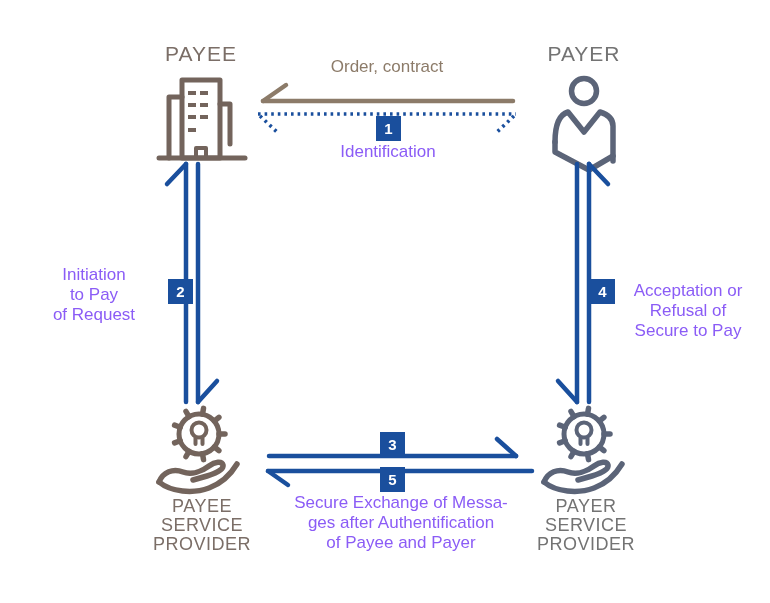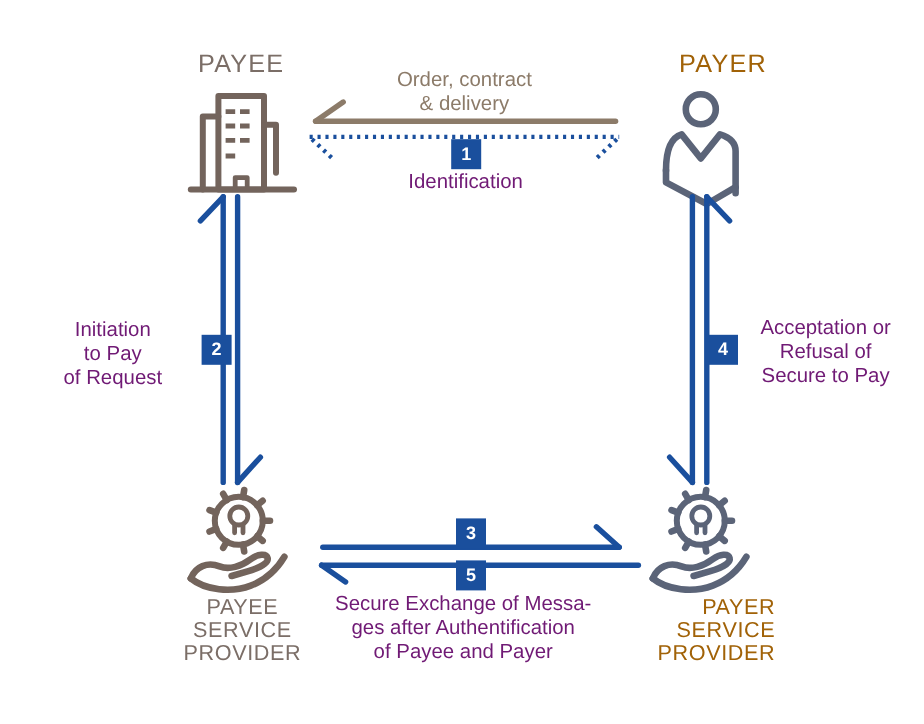--- a/index.html
+++ b/index.html
@@ -4,24 +4,24 @@
 <style>
   html,body{margin:0;padding:0;background:#ffffff;}
   #stage{
     position:relative;width:770px;height:603px;background:#ffffff;overflow:hidden;
     font-family:Liberation Sans, sans-serif;
     margin-left:16px;
   }
   .label{position:absolute;text-align:center;line-height:20px;font-size:17px;}
   .actor-name{position:absolute;text-align:center;font-size:21px;letter-spacing:1px;}
   .sp-name{position:absolute;text-align:center;font-size:18px;line-height:19px;letter-spacing:0.5px;}
-  .blue{color:#701a75;}
+  .blue{color:#8b5cf6;}
   .taupe{color:#8c7b69;}
   .brown{color:#7b6e67;}
-  .slate{color:#a16207;text-align:right;}
+  .slate{color:#737373;}
   .badge{
     position:absolute;width:25px;height:25px;background:#1a4f9d;color:#ffffff;
     font-size:15px;font-weight:bold;text-align:center;line-height:25px;
   }
   svg{position:absolute;left:0;top:0;}
 </style>
 </head>
 <body>
 
 <div id="stage">
@@ -104,37 +104,36 @@
       <path d="M516 471 H252"></path>
       <path d="M252 471 L272 485"></path>
     </g>
   </svg>
 
   <div class="actor-name brown" style="left:130px;top:42px;width:110px">PAYEE</div>
   <div class="actor-name slate" style="left:513px;top:42px;width:110px">PAYER</div>
 
   <div class="label taupe" style="left:281px;top:57px;width:180px">
     <div>Order, contract</div>
-    <div>&amp; delivery</div>
   </div>
   <div class="label blue" style="left:292px;top:142px;width:160px">Identification</div>
 
   <div class="label blue" style="left:8px;top:265px;width:140px">
     <div>Initiation</div>
     <div>to Pay</div>
     <div>of Request</div>
   </div>
 
-  <div class="label blue" style="left:597px;top:263px;width:150px">
+  <div class="label blue" style="left:597px;top:281px;width:150px">
     <div>Acceptation or</div>
     <div>Refusal of</div>
     <div>Secure to Pay</div>
   </div>
 
-  <div class="label blue" style="left:240px;top:493px;width:260px">
+  <div class="label blue" style="left:255px;top:493px;width:260px">
     <div>Secure Exchange of Messa-</div>
     <div>ges after Authentification</div>
     <div>of Payee and Payer</div>
   </div>
 
   <div class="sp-name brown" style="left:126px;top:497px;width:120px">
     <div>PAYEE</div>
     <div>SERVICE</div>
     <div>PROVIDER</div>
   </div>

